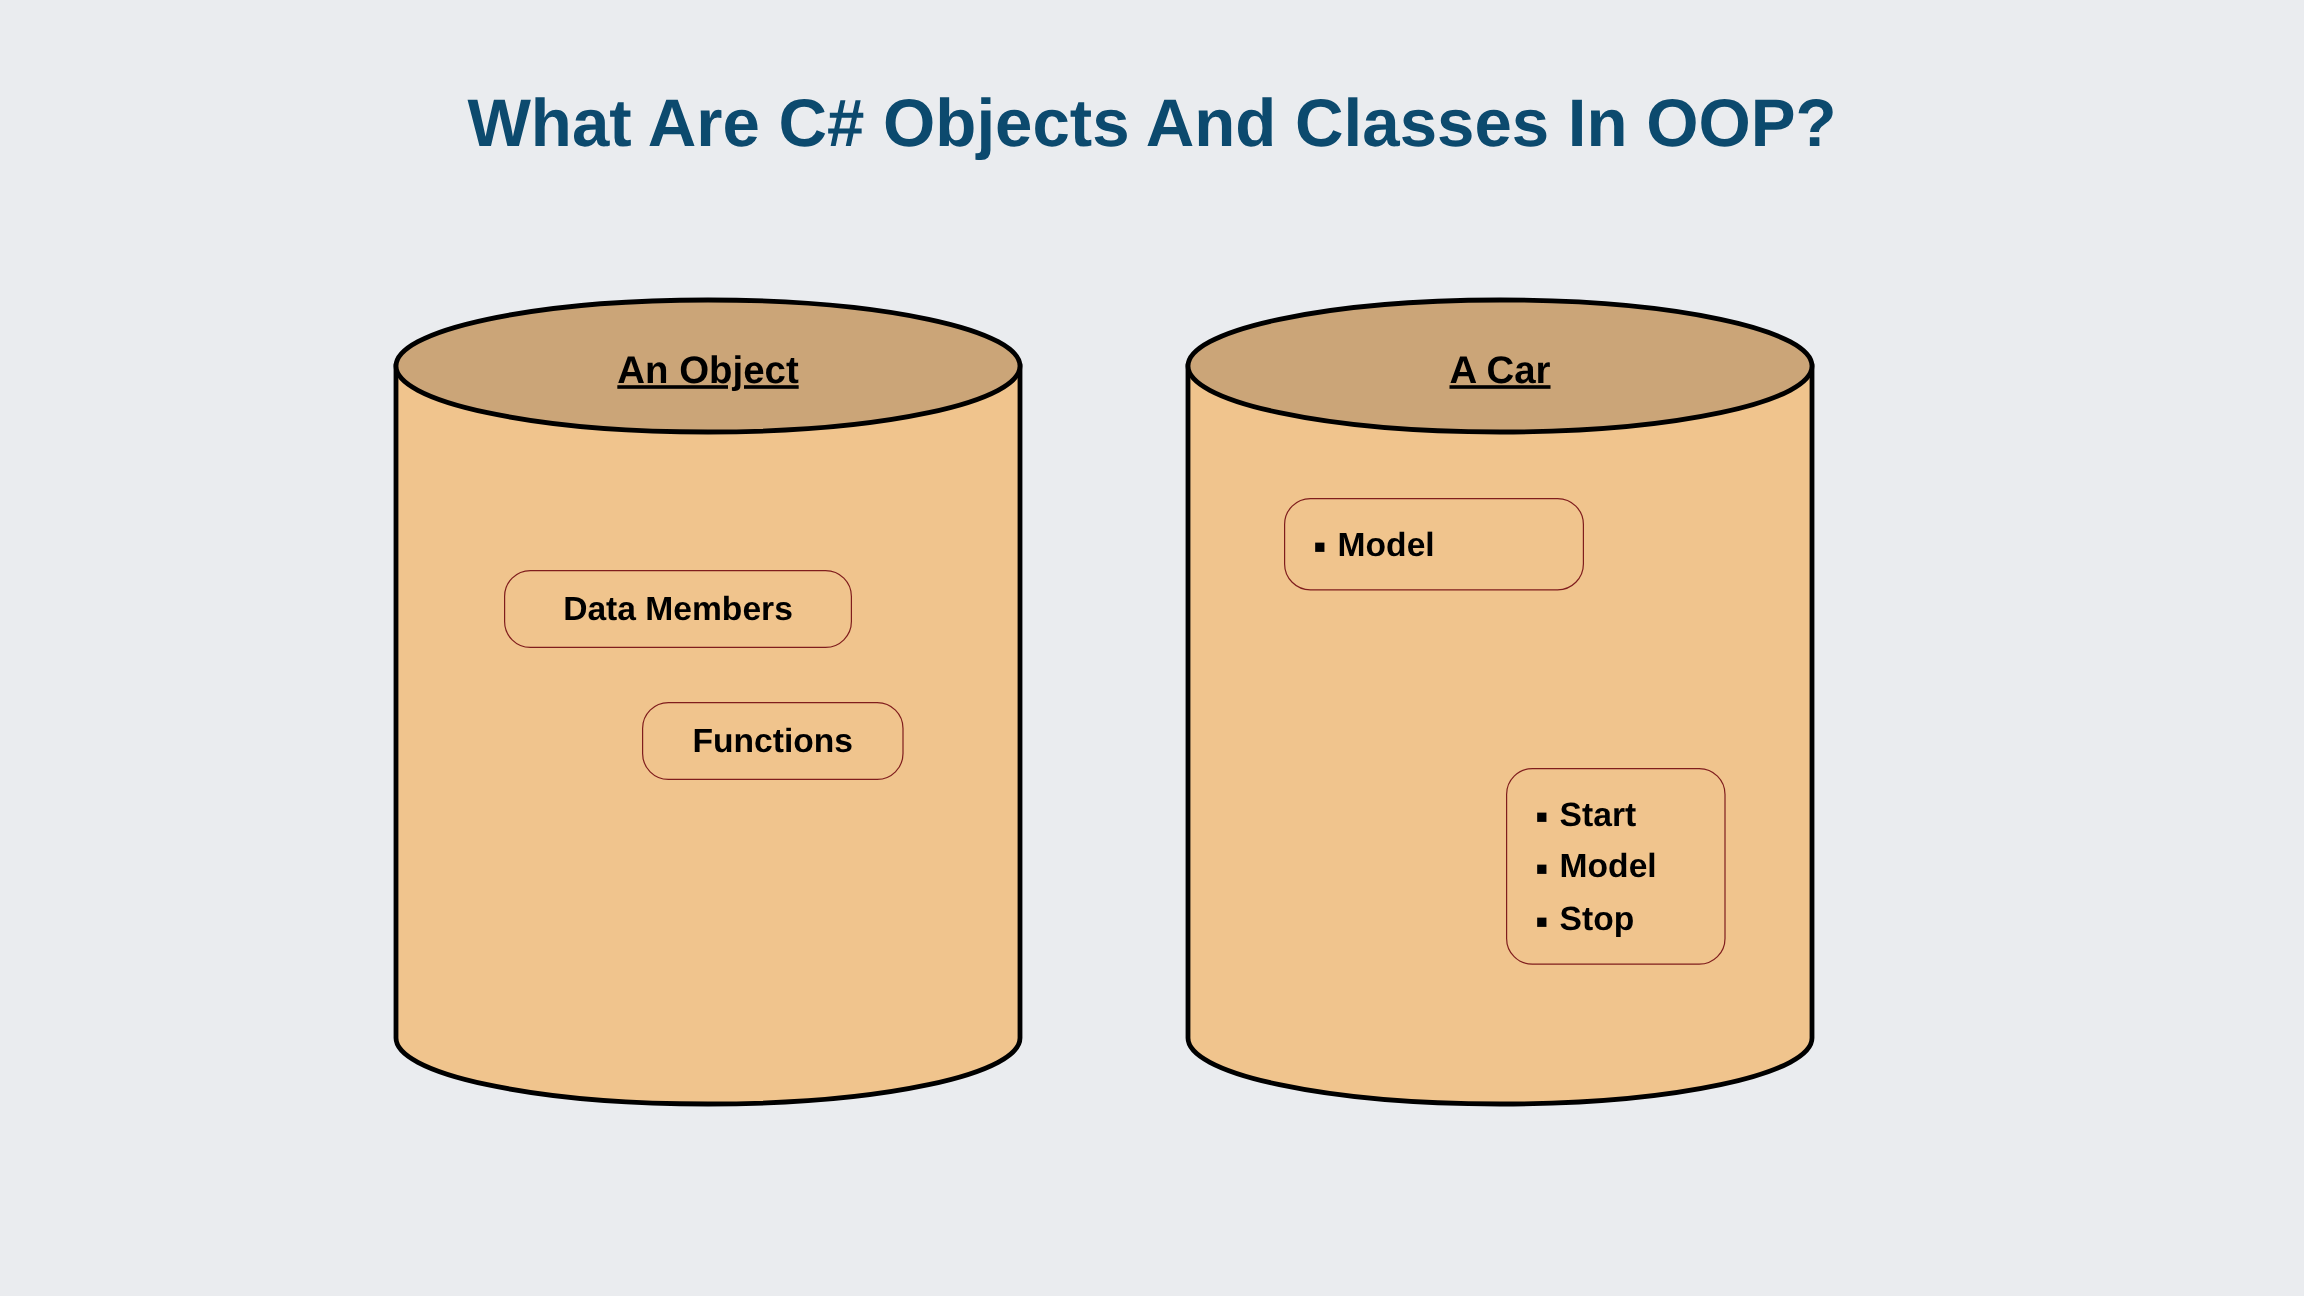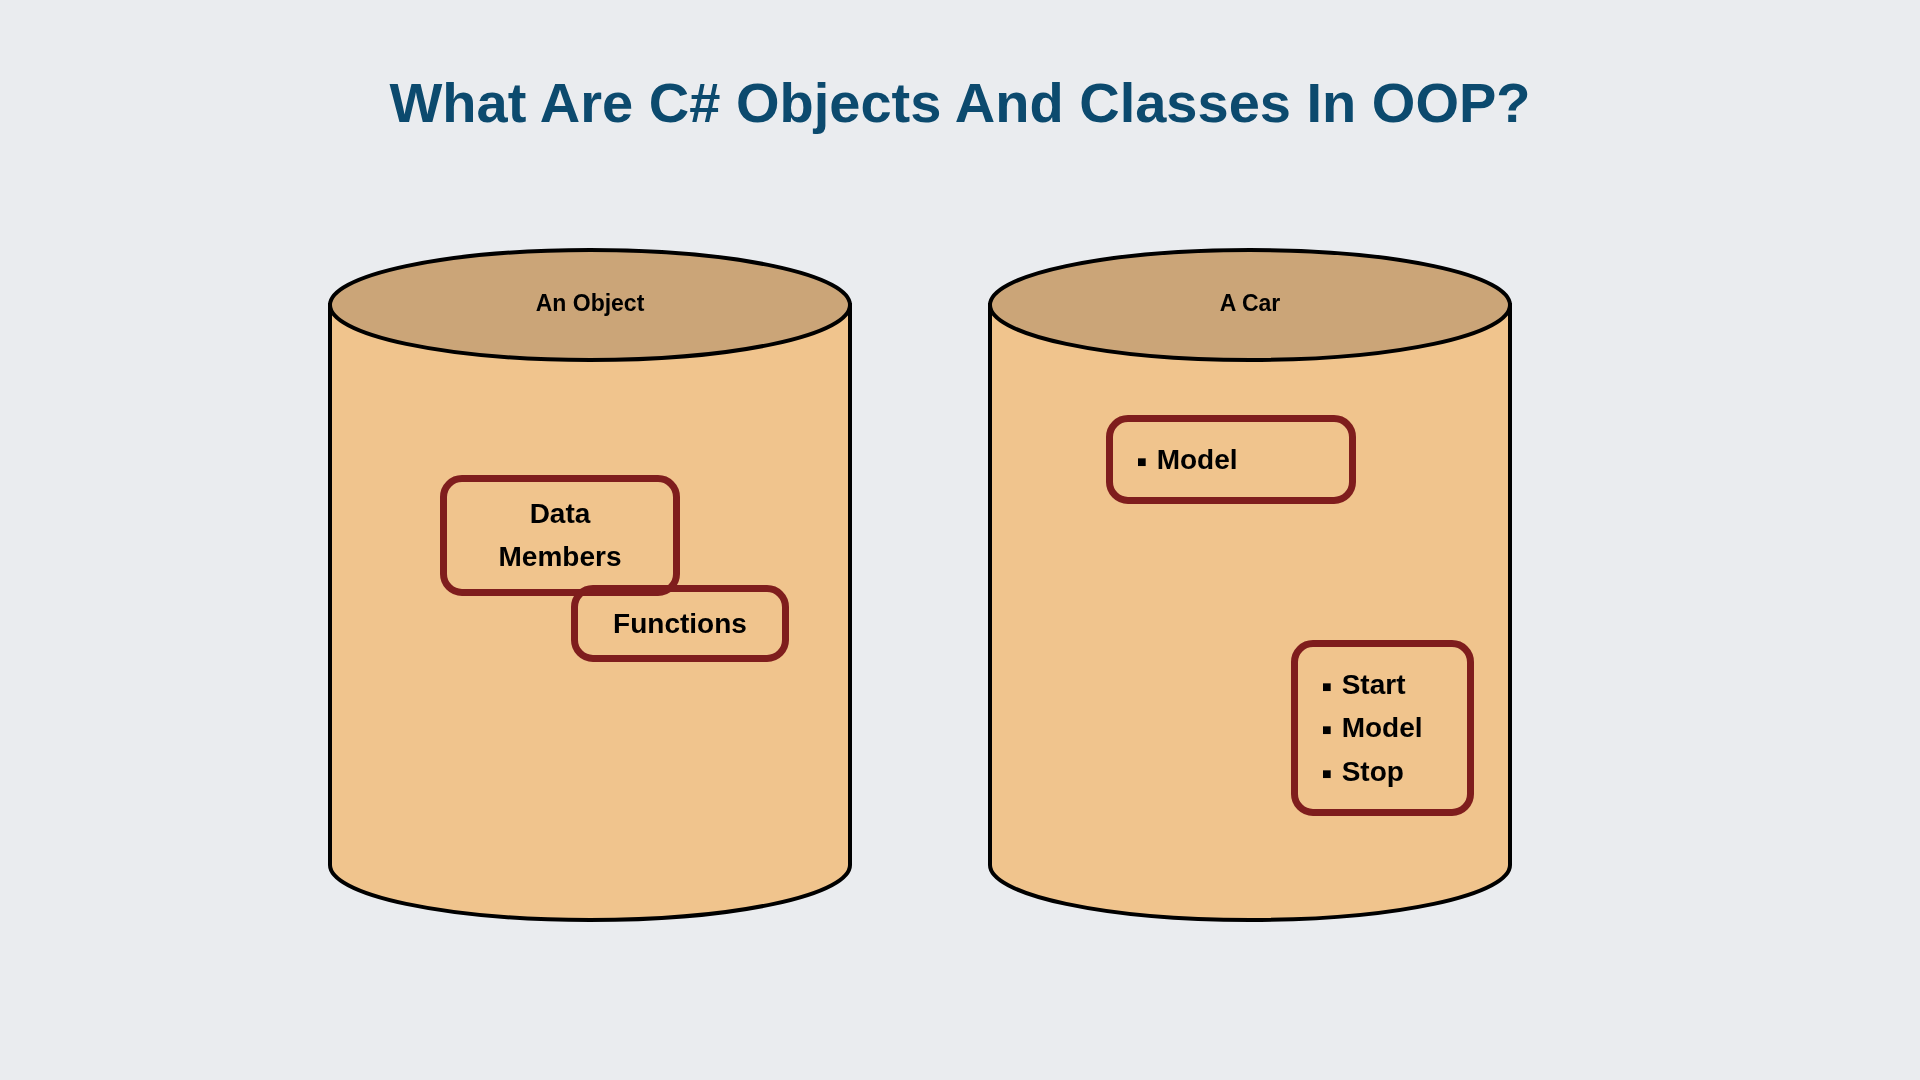--- a/index.html
+++ b/index.html
@@ -28,37 +28,37 @@
     .cylinder-wrap {
       position: absolute;
       width: 560px;
       height: 700px;
     }
     .cyl-left { left: 310px; top: 235px; }
     .cyl-right { left: 970px; top: 235px; }
 
     .rounded-box {
       position: absolute;
-      border: 7px solid #7f1d1d;
+      border: 1px solid #7f1d1d;
       border-radius: 22px;
       font-size: 28px;
       font-weight: 600;
       color: #000;
       line-height: 1.55;
       padding: 10px 24px;
       text-align: left;
-      margin-left: 36px;
     }
     .rounded-box.center-text { text-align: center; }
     .cyl-label {
       position: absolute;
-      font-size: 23px;
+      font-size: 32px;
       font-weight: 600;
       color: #000;
       white-space: nowrap;
+      text-decoration: underline;
     }
 
     ul.bullets {
       list-style: none;
       margin: 0;
       padding: 0;
     }
     ul.bullets li::before {
       content: "■";
       display: inline-block;
@@ -78,21 +78,21 @@
     <path d="M 20 70
              L 20 630
              A 260 55 0 0 0 540 630
              L 540 70
              Z" fill="#f0c48d" stroke="#000" stroke-width="4"></path>
 
     <ellipse cx="280" cy="70" rx="260" ry="55" fill="#cba578" stroke="#000" stroke-width="4"></ellipse>
   </svg>
   <div class="cyl-label" style="left:50%; top:55px; transform:translateX(-50%);">An Object</div>
 
-  <div class="rounded-box center-text" style="left:94px; top:240px; width:240px;">Data Members</div>
+  <div class="rounded-box center-text" style="left:110px; top:240px; width:290px;">Data Members</div>
 
   <div class="rounded-box center-text" style="left:225px; top:350px; width:218px;">Functions</div>
 </div>
 
 <div class="cylinder-wrap cyl-right">
   <svg width="560" height="720" viewBox="0 0 560 720">
     <path d="M 20 70
              L 20 630
              A 260 55 0 0 0 540 630
              L 540 70

